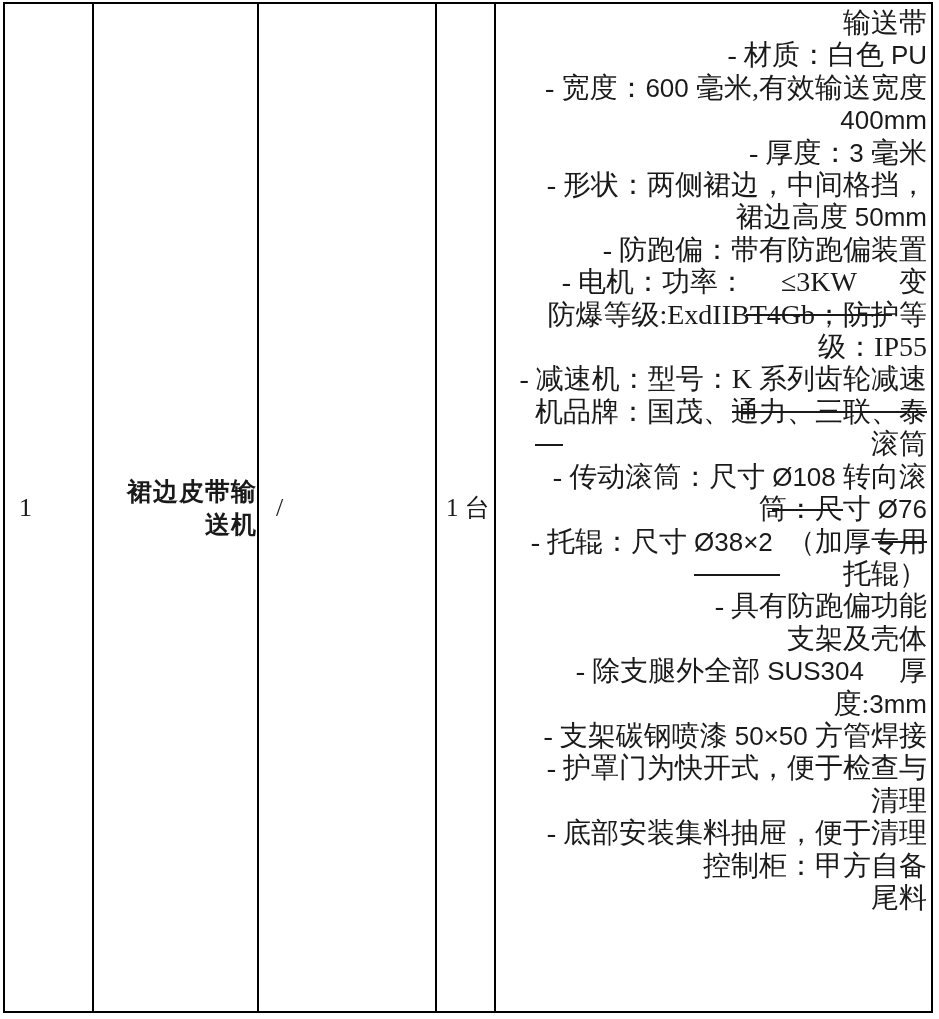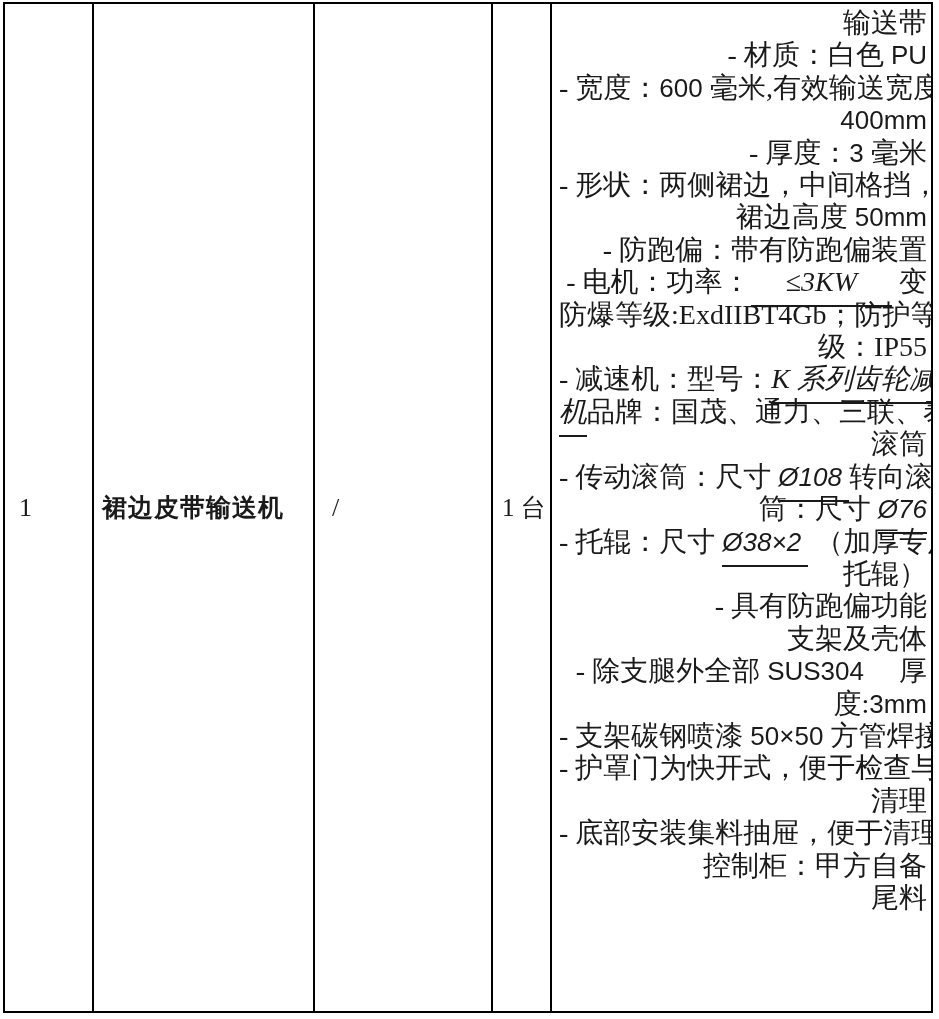--- a/index.html
+++ b/index.html
@@ -22,35 +22,34 @@
   }
   .cell {
     box-sizing: border-box;
     border-right: 2px solid #000000;
     overflow: hidden;
     text-align: right;
   }
   .cell:last-child { border-right: none; }
 
   .c1 { width: 89px;  display: flex; align-items: center; padding-left: 14px; font-size: 26px; }
-  .c2 { width: 221px; display: flex; align-items: center; padding-left: 8px;  font-size: 25px; font-weight: 700; letter-spacing: 1px; }
+  .c2 { width: 165px; display: flex; align-items: center; padding-left: 8px;  font-size: 25px; font-weight: 700; letter-spacing: 1px; }
   .c3 { width: 178px; display: flex; align-items: center; padding-left: 17px; font-size: 26px; }
   .c4 { width: 59px;  display: flex; align-items: center; padding-left: 9px;  font-size: 25px; }
   .c5 { flex: 1; padding: 3px 4px 0 7px; }
 
   .spec-line {
     font-size: 28px;
     line-height: 32.4px;
     white-space: pre;
     font-kerning: none;
   }
   .spec-line .u {
     border-bottom: 2px solid #1a1a1a;
-    padding-bottom: 8px;
-    font-style: italic;
+    padding-bottom: 17px;
   }
   .spec-line .sans {
     font-family: "Liberation Sans", "DejaVu Sans", sans-serif;
     font-size: 26px;
     margin-top: 43px;
   }
 </style>
 </head>
 <body>
 

